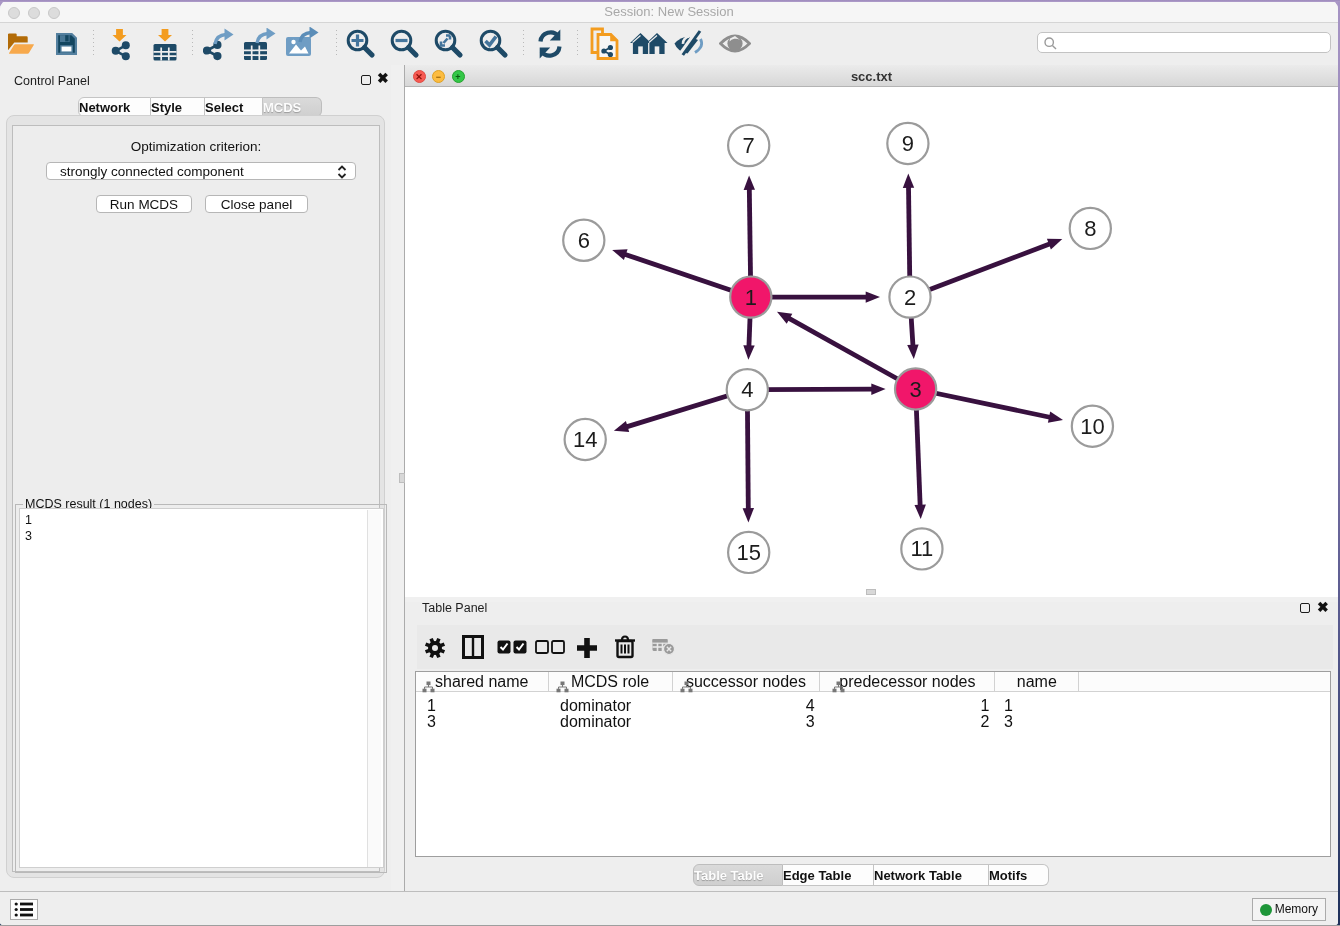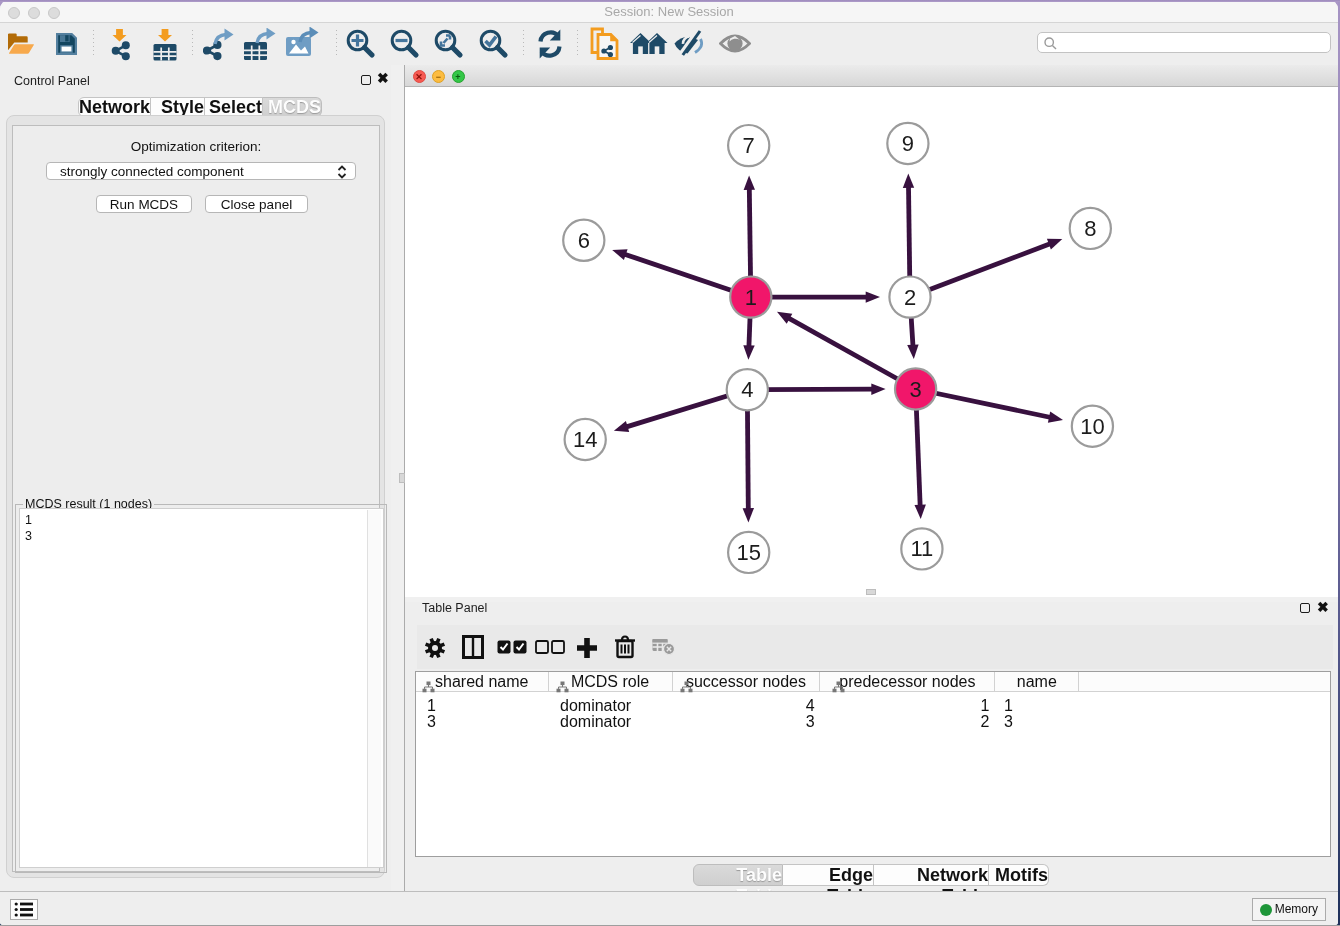--- a/index.html
+++ b/index.html
@@ -26,22 +26,22 @@
   
   #mainline { position:absolute; left:0; top:65px; width:100%; height:1px; background:#cfcfcf; }
   
   #cpanel { position:absolute; left:0; top:65px; width:391px; height:826px; background:#eeeeee; }
   #cp-head { position:absolute; left:0; top:0; width:100%; height:32px; }
   #cp-title { position:absolute; left:14px; top:9px; font-size:12.5px; color:#1d1d1d; }
   .float-btn { position:absolute; width:10px; height:10px; border:1.6px solid #1b1b1b; border-radius:2px; }
   .close-x { position:absolute; font-size:14px; font-weight:bold; color:#111; }
   
   .tabgrp { position:absolute; display:flex; }
-  .tab { height:20px; font-size:18px; font-weight:bold; color:#111; background:#fdfdfd;
-         border:1px solid #c4c4c4; border-left:none; text-align:right; line-height:19px; }
+  .tab { height:20px; font-size:13px; font-weight:bold; color:#111; background:#fdfdfd;
+         border:1px solid #c4c4c4; border-left:none; text-align:left; line-height:19px; }
   .tab.first { border-left:1px solid #c4c4c4; border-radius:6px 0 0 6px; }
   .tab.last  { border-radius:0 6px 6px 0; }
   .bt .tab { height:22px; line-height:21px; } .tab.sel   { background:linear-gradient(#dadada,#cfcfcf); color:#fdfdfd;
                text-shadow:0 1px 1px #9a9a9a; border-color:#bdbdbd; }
   #cp-outer { position:absolute; left:6px; top:50px; width:379px; height:763px;
               background:#e4e4e4; border:1px solid #d0d0d0; border-radius:8px; }
   #cp-inner { position:absolute; left:5px; top:9px; width:368px; height:747px;
               background:#ededed; border:1px solid #bdbdbd; }
   #opt-label { position:absolute; left:0; top:13px; width:100%; text-align:center;
                font-size:13.5px; color:#111; }
@@ -260,20 +260,21 @@
   </div>
   <div id="vdiv">
       <div id="vdiv-line"></div>
     <div style="position:absolute;left:8px;top:408px;width:6px;height:10px;background:#d8d8d8;border:1px solid #bdbdbd"></div>
   </div>
   <div id="netframe">
     <div id="net-tb">
       <div class="mac" style="left:7.5px;background:#f75a52;border:1px solid #de4a43;color:#8c0f08;">✕</div>
       <div class="mac" style="left:27px;background:#fcbc40;border:1px solid #dfa123;color:#8f5a00;">−</div>
       <div class="mac" style="left:46.5px;background:#34c748;border:1px solid #25a22f;color:#0a5c10;">+</div>
+      <div id="net-title">scc.txt</div>
     </div>
     <div id="canvas">
       <svg width="932" height="510" viewBox="0 0 932 510" style="position:absolute;left:0;top:0" font-family="Liberation Sans, sans-serif">
           <line x1="345.8" y1="210.1" x2="344.3" y2="100.9" stroke="#38113f" stroke-width="4.8"></line>
           <polygon points="344.1,88.6 350.0,102.8 338.6,103.0" fill="#38113f"></polygon>
           <line x1="345.8" y1="210.1" x2="218.8" y2="166.9" stroke="#38113f" stroke-width="4.8"></line>
           <polygon points="207.2,163.0 222.6,162.2 218.9,173.0" fill="#38113f"></polygon>
           <line x1="345.8" y1="210.1" x2="462.7" y2="210.1" stroke="#38113f" stroke-width="4.8"></line>
           <polygon points="475.0,210.1 460.7,215.8 460.7,204.4" fill="#38113f"></polygon>
           <line x1="345.8" y1="210.1" x2="343.9" y2="260.4" stroke="#38113f" stroke-width="4.8"></line>

